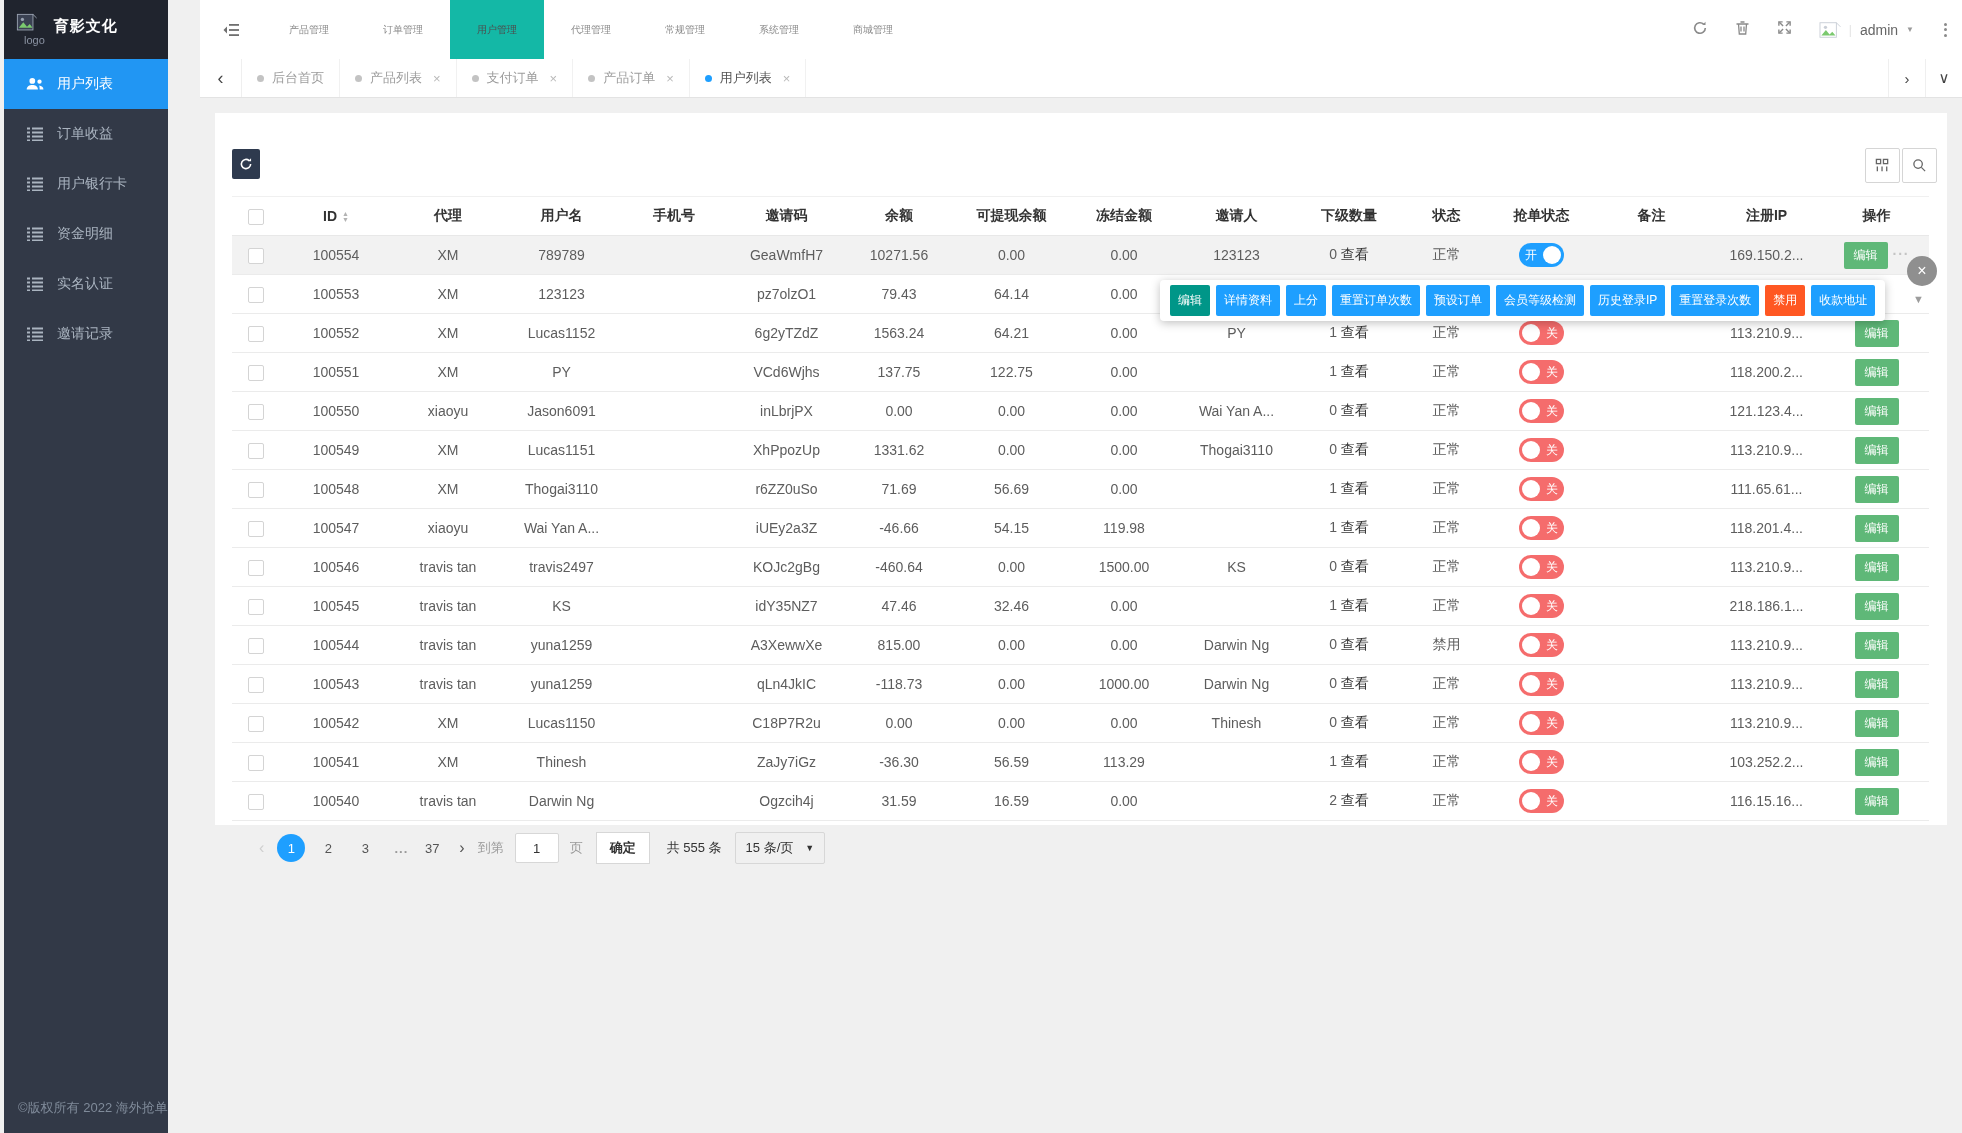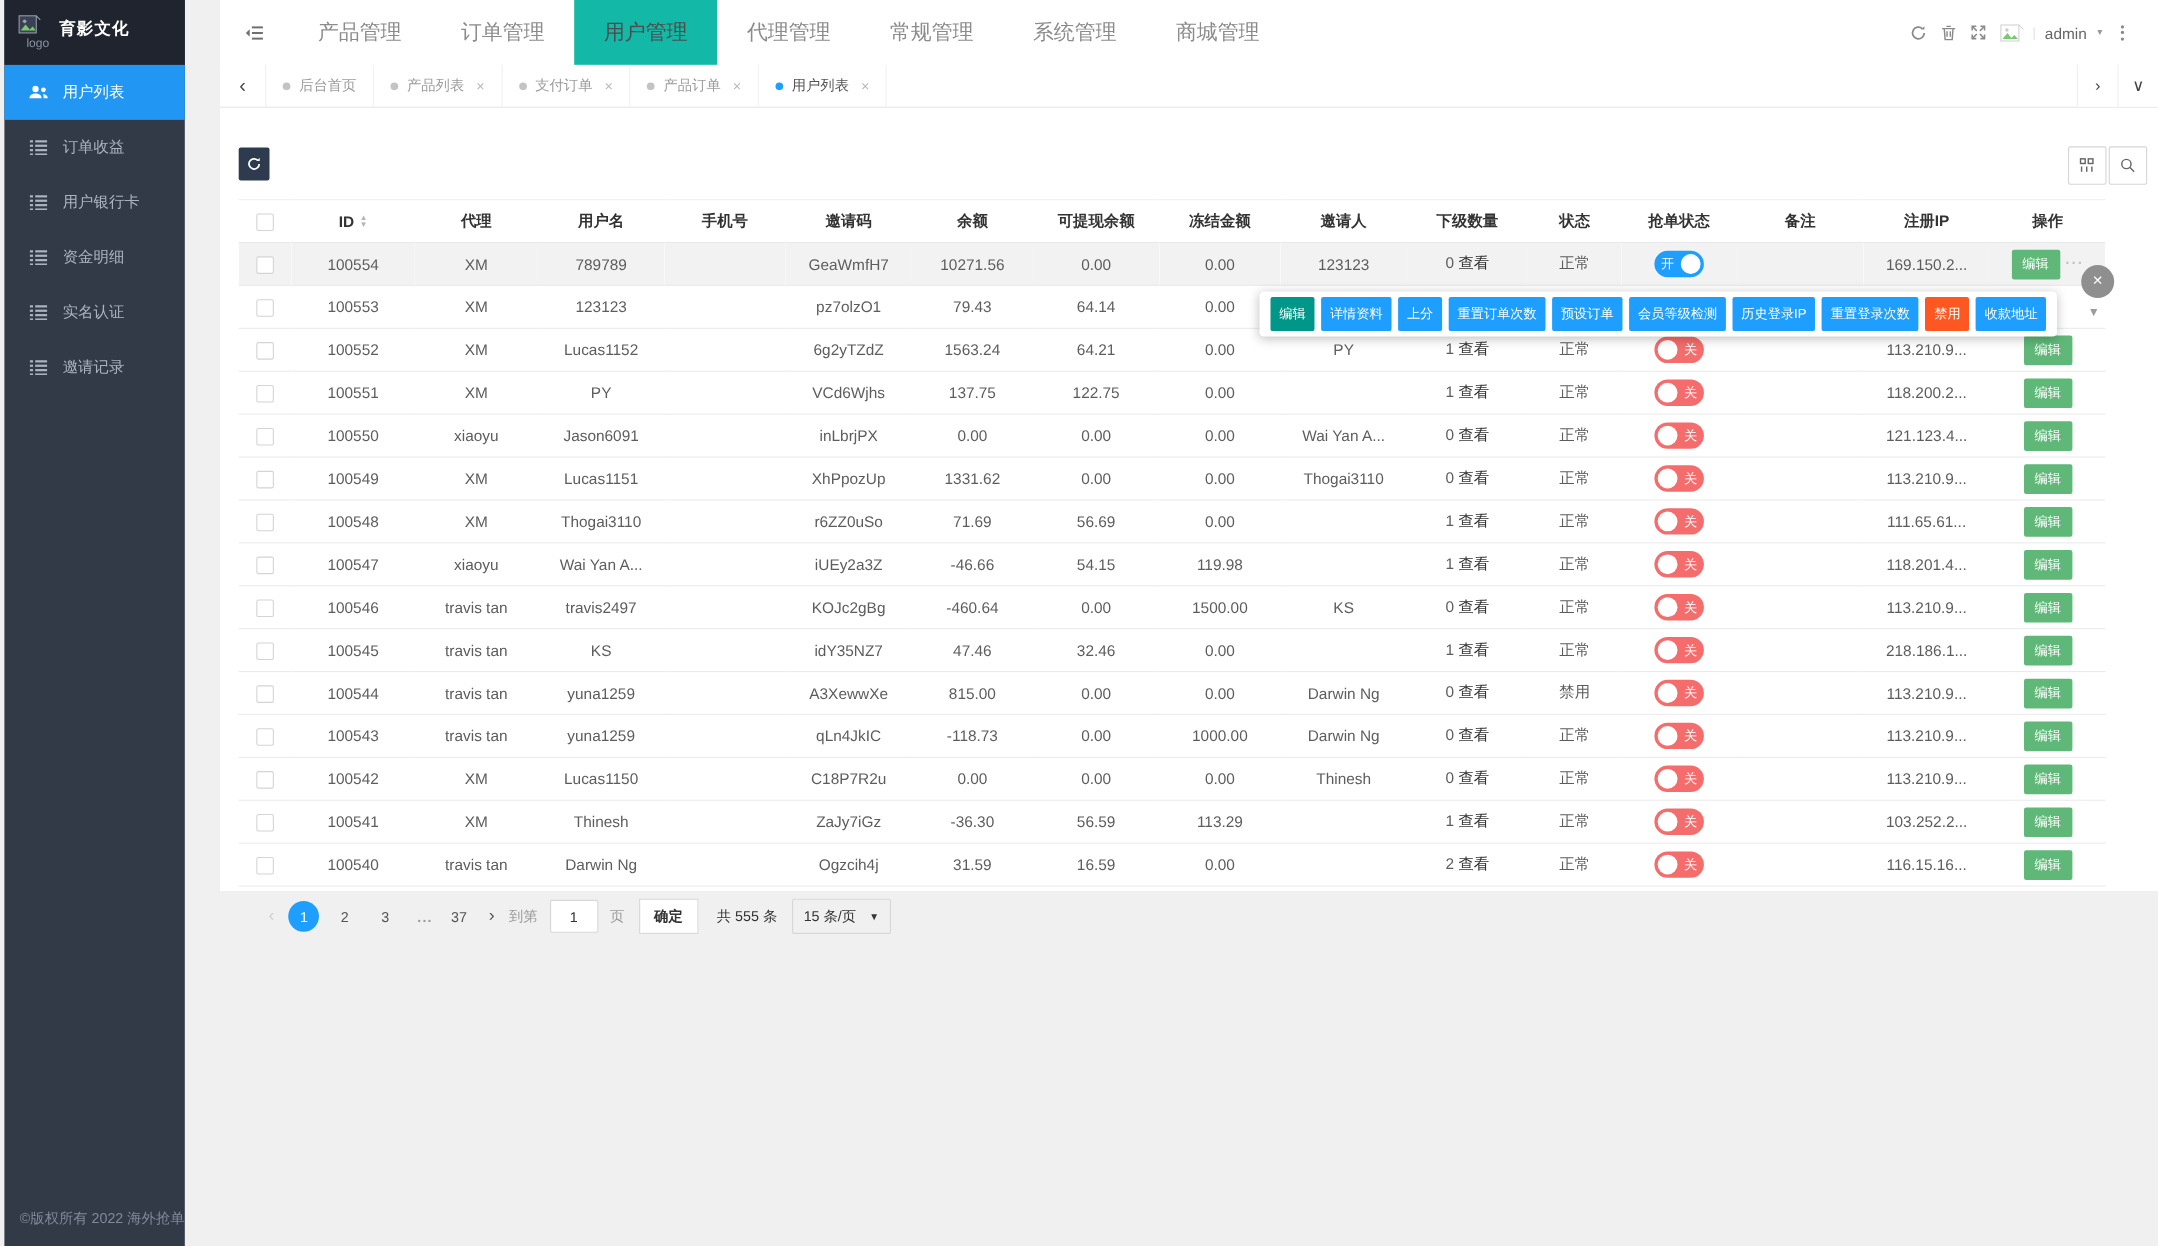--- a/index.html
+++ b/index.html
@@ -13,41 +13,41 @@
   .logo-title{color:#fff;font-size:15px;font-weight:bold;letter-spacing:1px;margin-top:-6px}
   .s-item{height:50px;display:flex;align-items:center;gap:13px;padding-left:22px;color:#aab4c0;font-size:14px;cursor:pointer}
   .s-item.active{background:var(--sidebar_active,#2196F3);color:#fff}
   .s-icon{display:flex;width:18px;justify-content:center}
   .s-icon svg{fill:currentColor}
   .side-footer{position:absolute;bottom:16px;left:14px;color:#7f8a99;font-size:13px}
   
   .main{margin-left:200px;height:100%}
   .navbar{height:59px;background:#fff;display:flex;align-items:center}
   .nav-collapse{width:62px;display:flex;justify-content:center;color:#6f6f6f;cursor:pointer}
-  .nav-item{padding:0 27px;line-height:59px;font-size:19px;color:#8b8b8b;cursor:pointer;white-space:nowrap}
+  .nav-item{padding:0 27px;line-height:59px;font-size:10px;color:#8b8b8b;cursor:pointer;white-space:nowrap}
   .nav-item.active{background:#14b8a6;color:#4d4d4d}
-  .nav-right{margin-left:auto;display:flex;align-items:center;gap:12px;padding-right:28px;color:#8a8a8a}
+  .nav-right{margin-left:auto;display:flex;align-items:flex-start;gap:27px;padding-right:12px;color:#8a8a8a}
   .nav-icon{cursor:pointer;display:flex;color:#8a8a8a}
   .nav-user{display:flex;align-items:center;gap:8px;color:#666;font-size:14px;cursor:pointer}
   .v-sep{color:#e3e3e3;font-size:12px}
   .caret{font-size:8px;color:#9a9a9a}
   .vdots{display:flex;flex-direction:column;gap:2.5px;padding:3px;cursor:pointer}
   .vdots i{width:3px;height:3px;border-radius:50%;background:#8a8a8a}
   
   .tabbar{height:39px;background:#fff;border-bottom:1px solid #e3e3e3;display:flex;align-items:stretch;position:relative}
   .tab-nav{width:42px;display:flex;align-items:center;justify-content:center;border-right:1px solid #efefef;font-size:18px;color:#444;cursor:pointer}
   .tab{display:flex;align-items:center;gap:8px;padding:0 15px;border-right:1px solid #f1f1f1;font-size:13px;color:#9c9c9c;cursor:pointer;white-space:nowrap}
   .tab .dot{width:7px;height:7px;border-radius:50%;background:#c3c3c3}
   .tab.active{color:#555}
   .tab.active .dot{background:var(--accent,#1E9FFF)}
   .tab-close{color:#b9b9b9;font-size:13px;margin-left:3px}
   .tab-right{position:absolute;right:0;top:0;height:100%;display:flex;background:#fff}
   .tab-right .tab-nav{border-left:1px solid #efefef;border-right:none;width:37px;font-size:15px}
   
-  .card{position:relative;height:712px;background:#fff;padding:36px 17px 0}
+  .card{position:relative;margin:15px;height:712px;background:#fff;padding:36px 17px 0}
   .refresh-btn{width:28px;height:30px;background:#2E3A4E;border:none;border-radius:2px;color:#fff;display:flex;align-items:center;justify-content:center;cursor:pointer}
   .card-tools{position:absolute;top:35px;right:10px;display:flex;gap:2px}
   .tool-btn{width:35px;height:35px;background:#fff;border:1px solid #d5d5d5;border-radius:2px;display:flex;align-items:center;justify-content:center;color:#666;cursor:pointer}
   table{margin-top:17px;border-collapse:collapse;table-layout:fixed;width:1697px;font-size:14px;color:#5d5d5d;text-align:center}
   thead th{height:39px;font-weight:bold;color:#333;border-bottom:1px solid #e8e8e8;border-top:1px solid #f0f0f0;font-size:14px;white-space:nowrap}
   tbody td{height:39px;border-bottom:1px solid #ebebeb;overflow:hidden;white-space:nowrap;text-overflow:ellipsis}
   tr.hl td{background:#f2f2f2}
   .cb{display:inline-block;width:16px;height:16px;border:1px solid #d4d4d4;border-radius:2px;background:#fff;vertical-align:middle;cursor:pointer}
   .sort{display:inline-flex;flex-direction:column;margin-left:5px;vertical-align:middle}
   .sort span{font-size:7px;color:#b3b3b3;line-height:6px;cursor:pointer}

